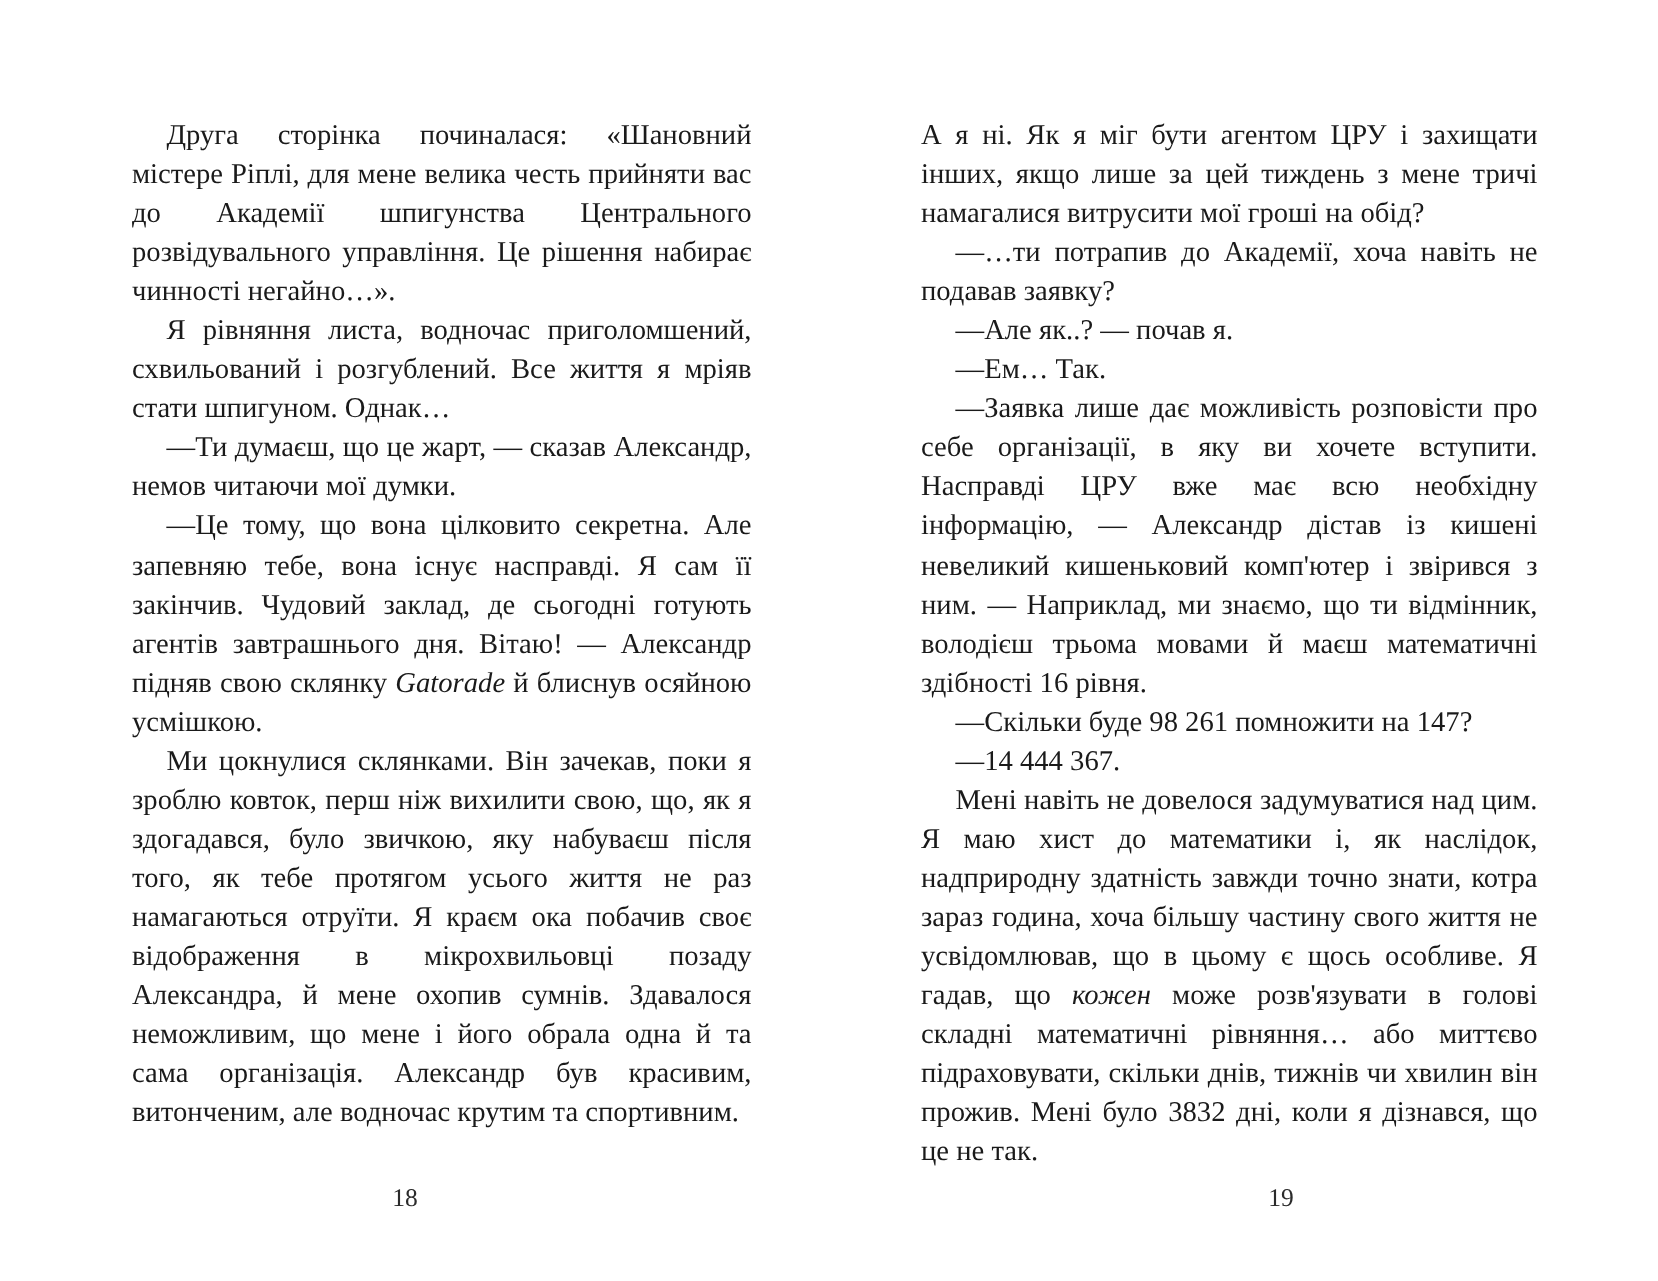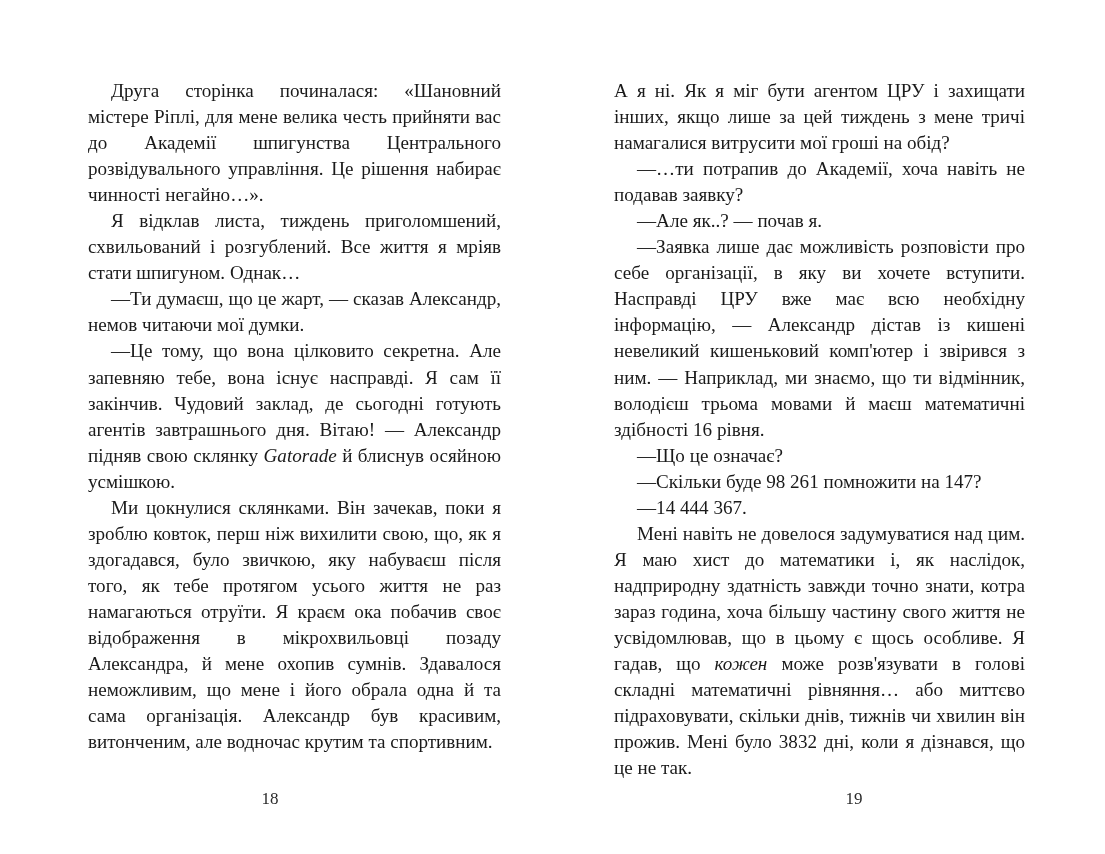--- a/index.html
+++ b/index.html
@@ -68,35 +68,35 @@
   .page-right .folio { left: 18px; width: 552px; padding-left: 14px;  box-sizing: border-box; }
 </style>
 </head>
 <body>
 
 <div class="spread">
 
   <div class="page page-left">
     <div class="text-block">
         <p class="para">Друга сторінка починалася: «Шановний містере Ріплі, для мене велика честь прийняти вас до Академії шпигунства Центрального розвідувального управління. Це рішення набирає чинності негайно…».</p>
-        <p class="para">Я відклав листа, тиждень приголомшений, схвильований і розгублений. Все життя я мріяв стати шпигуном. Однак…</p>
+        <p class="para">Я рівняння листа, водночас приголомшений, схвильований і розгублений. Все життя я мріяв стати шпигуном. Однак…</p>
         <p class="para dialogue">—Ти думаєш, що це жарт, — сказав Александр, немов читаючи мої думки.</p>
         <p class="para dialogue">—Це тому, що вона цілковито секретна. Але запевняю тебе, вона існує насправді. Я сам її закінчив. Чудовий заклад, де сьогодні готують агентів завтрашнього дня. Вітаю! — Александр підняв свою склянку <span class="ital">Gatorade</span> й блиснув осяйною усмішкою.</p>
         <p class="para">Ми цокнулися склянками. Він зачекав, поки я зроблю ковток, перш ніж вихилити свою, що, як я здогадався, було звичкою, яку набуваєш після того, як тебе протягом усього життя не раз намагаються отруїти. Я краєм ока побачив своє відображення в мікрохвильовці позаду Александра, й мене охопив сумнів. Здавалося неможливим, що мене і його обрала одна й та сама організація. Александр був красивим, витонченим, але водночас крутим та спортивним.</p>
       </div>
     <div class="folio">18</div>
   </div>
 
   <div class="page page-right">
     <div class="text-block">
         <p class="para nohang">А я ні. Як я міг бути агентом ЦРУ і захищати інших, якщо лише за цей тиждень з мене тричі намагалися витрусити мої гроші на обід?</p>
         <p class="para dialogue">—…ти потрапив до Академії, хоча навіть не подавав заявку?</p>
         <p class="para dialogue">—Але як..? — почав я.</p>
+        <p class="para dialogue">—Ем… Так.</p>
         <p class="para dialogue">—Заявка лише дає можливість розповісти про себе організації, в яку ви хочете вступити. Насправді ЦРУ вже має всю необхідну інформацію, — Александр дістав із кишені невеликий кишеньковий комп'ютер і звірився з ним. — Наприклад, ми знаємо, що ти відмінник, володієш трьома мовами й маєш математичні здібності 16 рівня.</p>
-        <p class="para dialogue">—Що це означає?</p>
         <p class="para dialogue">—Скільки буде 98 261 помножити на 147?</p>
         <p class="para dialogue">—14 444 367.</p>
         <p class="para">Мені навіть не довелося задумуватися над цим. Я маю хист до математики і, як наслідок, надприродну здатність завжди точно знати, котра зараз година, хоча більшу частину свого життя не усвідомлював, що в цьому є щось особливе. Я гадав, що <span class="ital">кожен</span> може розв'язувати в голові складні математичні рівняння… або миттєво підраховувати, скільки днів, тижнів чи хвилин він прожив. Мені було 3832 дні, коли я дізнався, що це не так.</p>
       </div>
     <div class="folio">19</div>
   </div>
 
 </div>
 
 </body></html>

